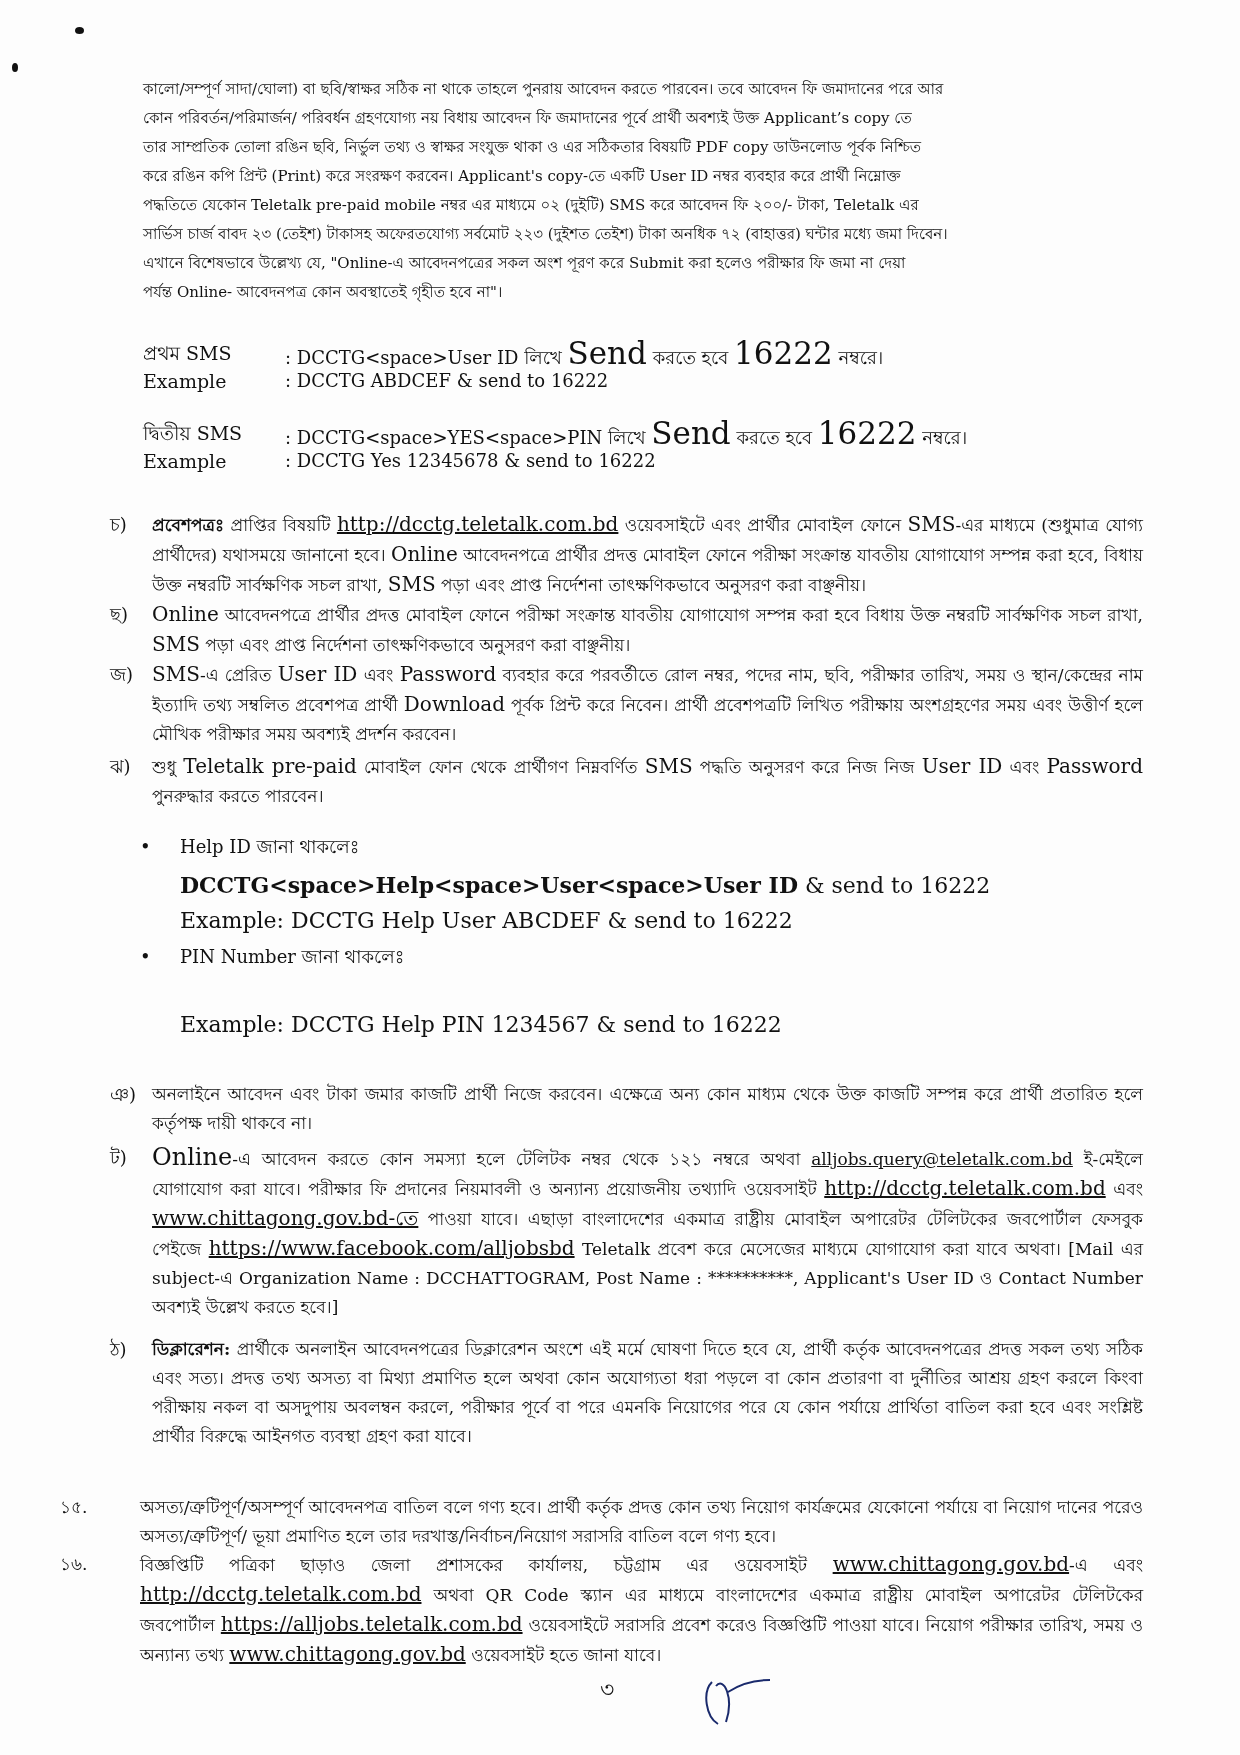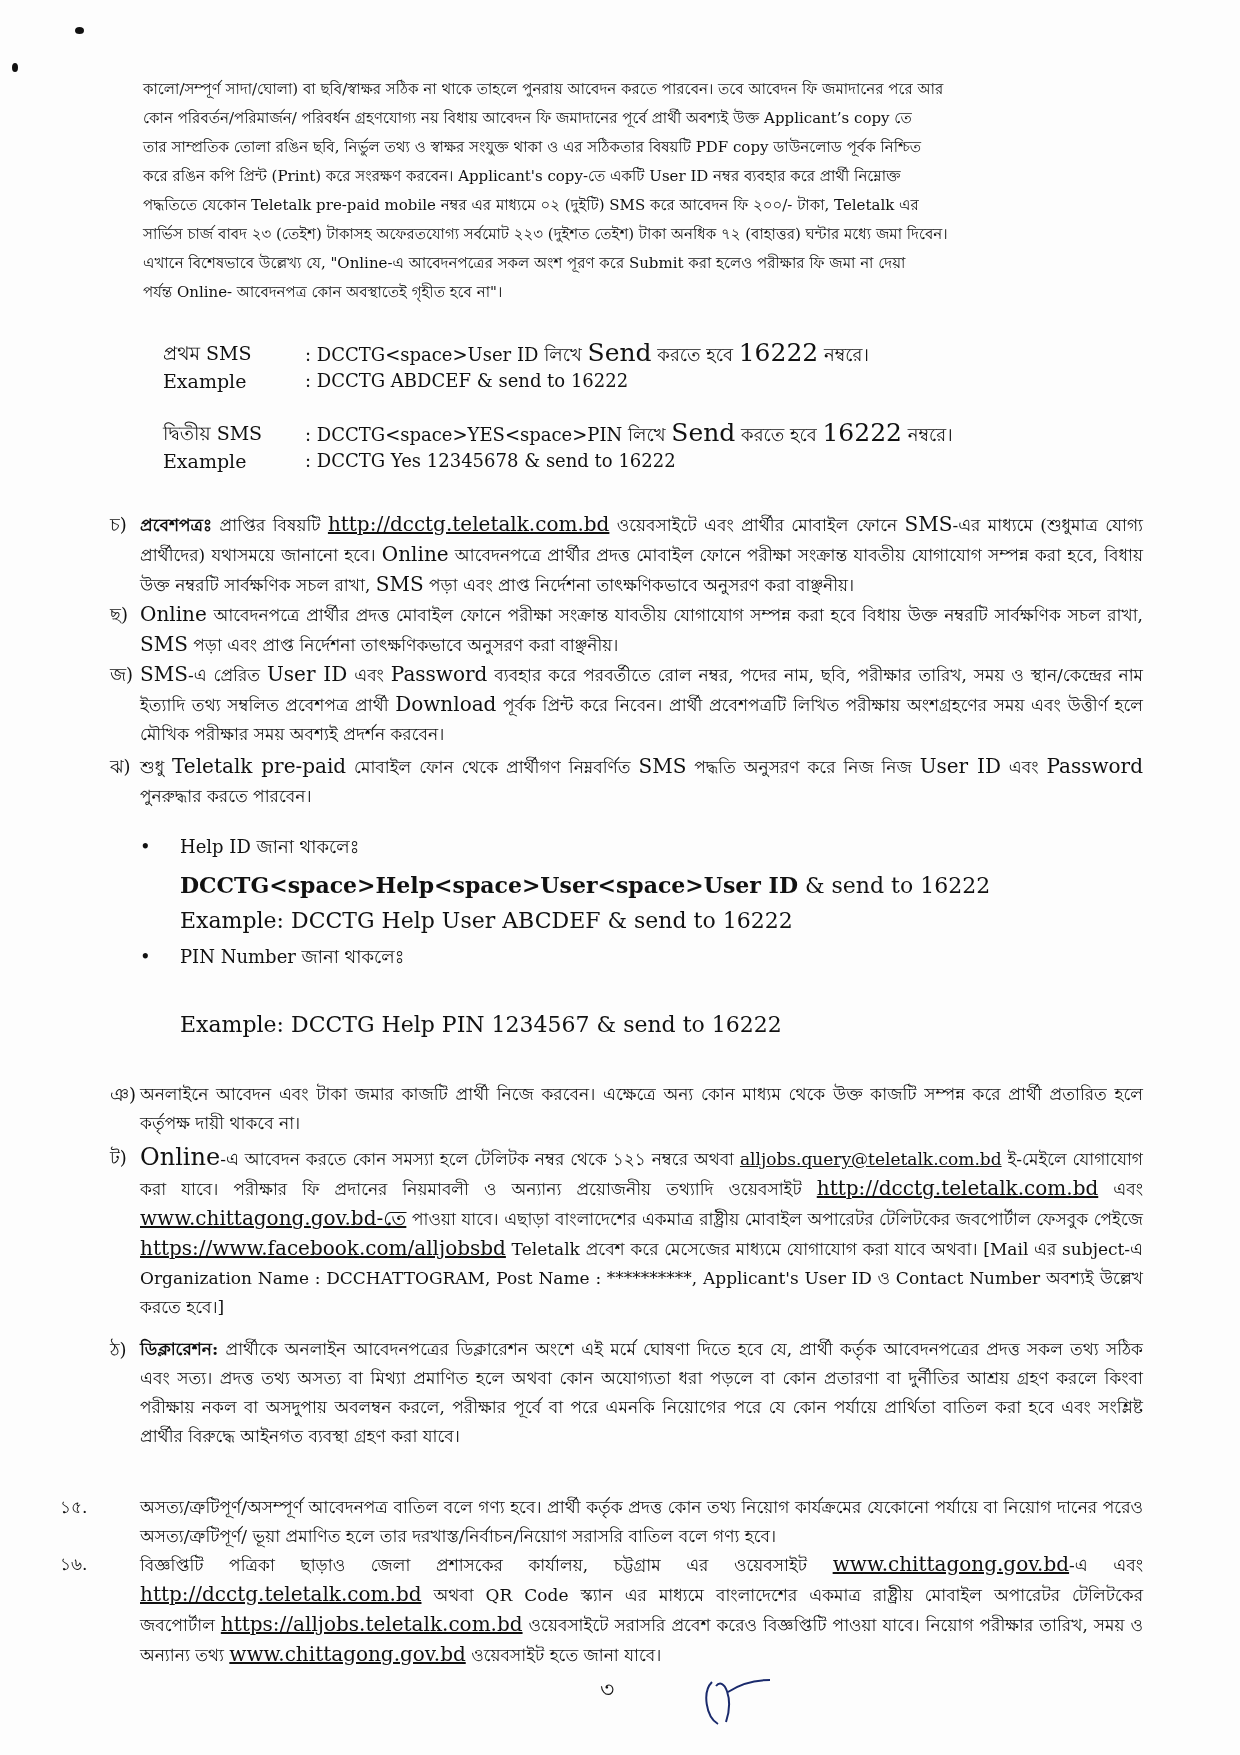--- a/index.html
+++ b/index.html
@@ -4,27 +4,27 @@
 <style>
   html, body { margin:0; padding:0; background:#ffffff; }
   body { width:1240px; height:1755px; position:relative; overflow:hidden;
          font-family:"DejaVu Serif", "Liberation Serif", serif; color:#111; }
   .page { position:absolute; left:0; top:0; width:1240px; height:1755px; background:#fdfdfd; }
   .speck { position:absolute; background:#111; border-radius:50%; }
   .para { position:absolute; font-size:15px; line-height:29px; text-align:justify; }
   .para p { margin:0; }
   .en { font-size:20px; }
   .u { text-decoration:underline; }
-  .sms-row { position:absolute; font-size:18px; line-height:26px; display:flex;margin-left:20px; }
+  .sms-row { position:absolute; font-size:18px; line-height:26px; display:flex; }
   .sms-row .lbl { width:142px; font-size:19px; }
   .sms-row .val { font-size:18px; }
-  .sms-row .big { font-size:25px; }
+  .sms-row .big { font-size:31px; }
   .item { position:absolute; display:flex; font-size:17px; line-height:29px; text-align:justify; }
   .item .mk { width:30px; flex:0 0 30px; font-size:18px; }
-  .item .body { flex:1; }
+  .item .body { flex:1;margin-left:12px; }
   .num { position:absolute; display:flex; font-size:17px; line-height:29px; text-align:justify; }
   .num .mk { width:80px; flex:0 0 80px; }
   .num .body { flex:1; }
   .bullet { position:absolute; font-size:18px; line-height:30px; }
   .bullet .dot { position:absolute; left:-40px; top:0; font-size:18px; }
   .code { position:absolute; font-size:22px; line-height:30px; }
   .code b { font-weight:bold; }
   .footer-num { position:absolute; left:600px; top:1672px; font-size:22px; }
   .sig { position:absolute; left:700px; top:1672px; }
 </style>

